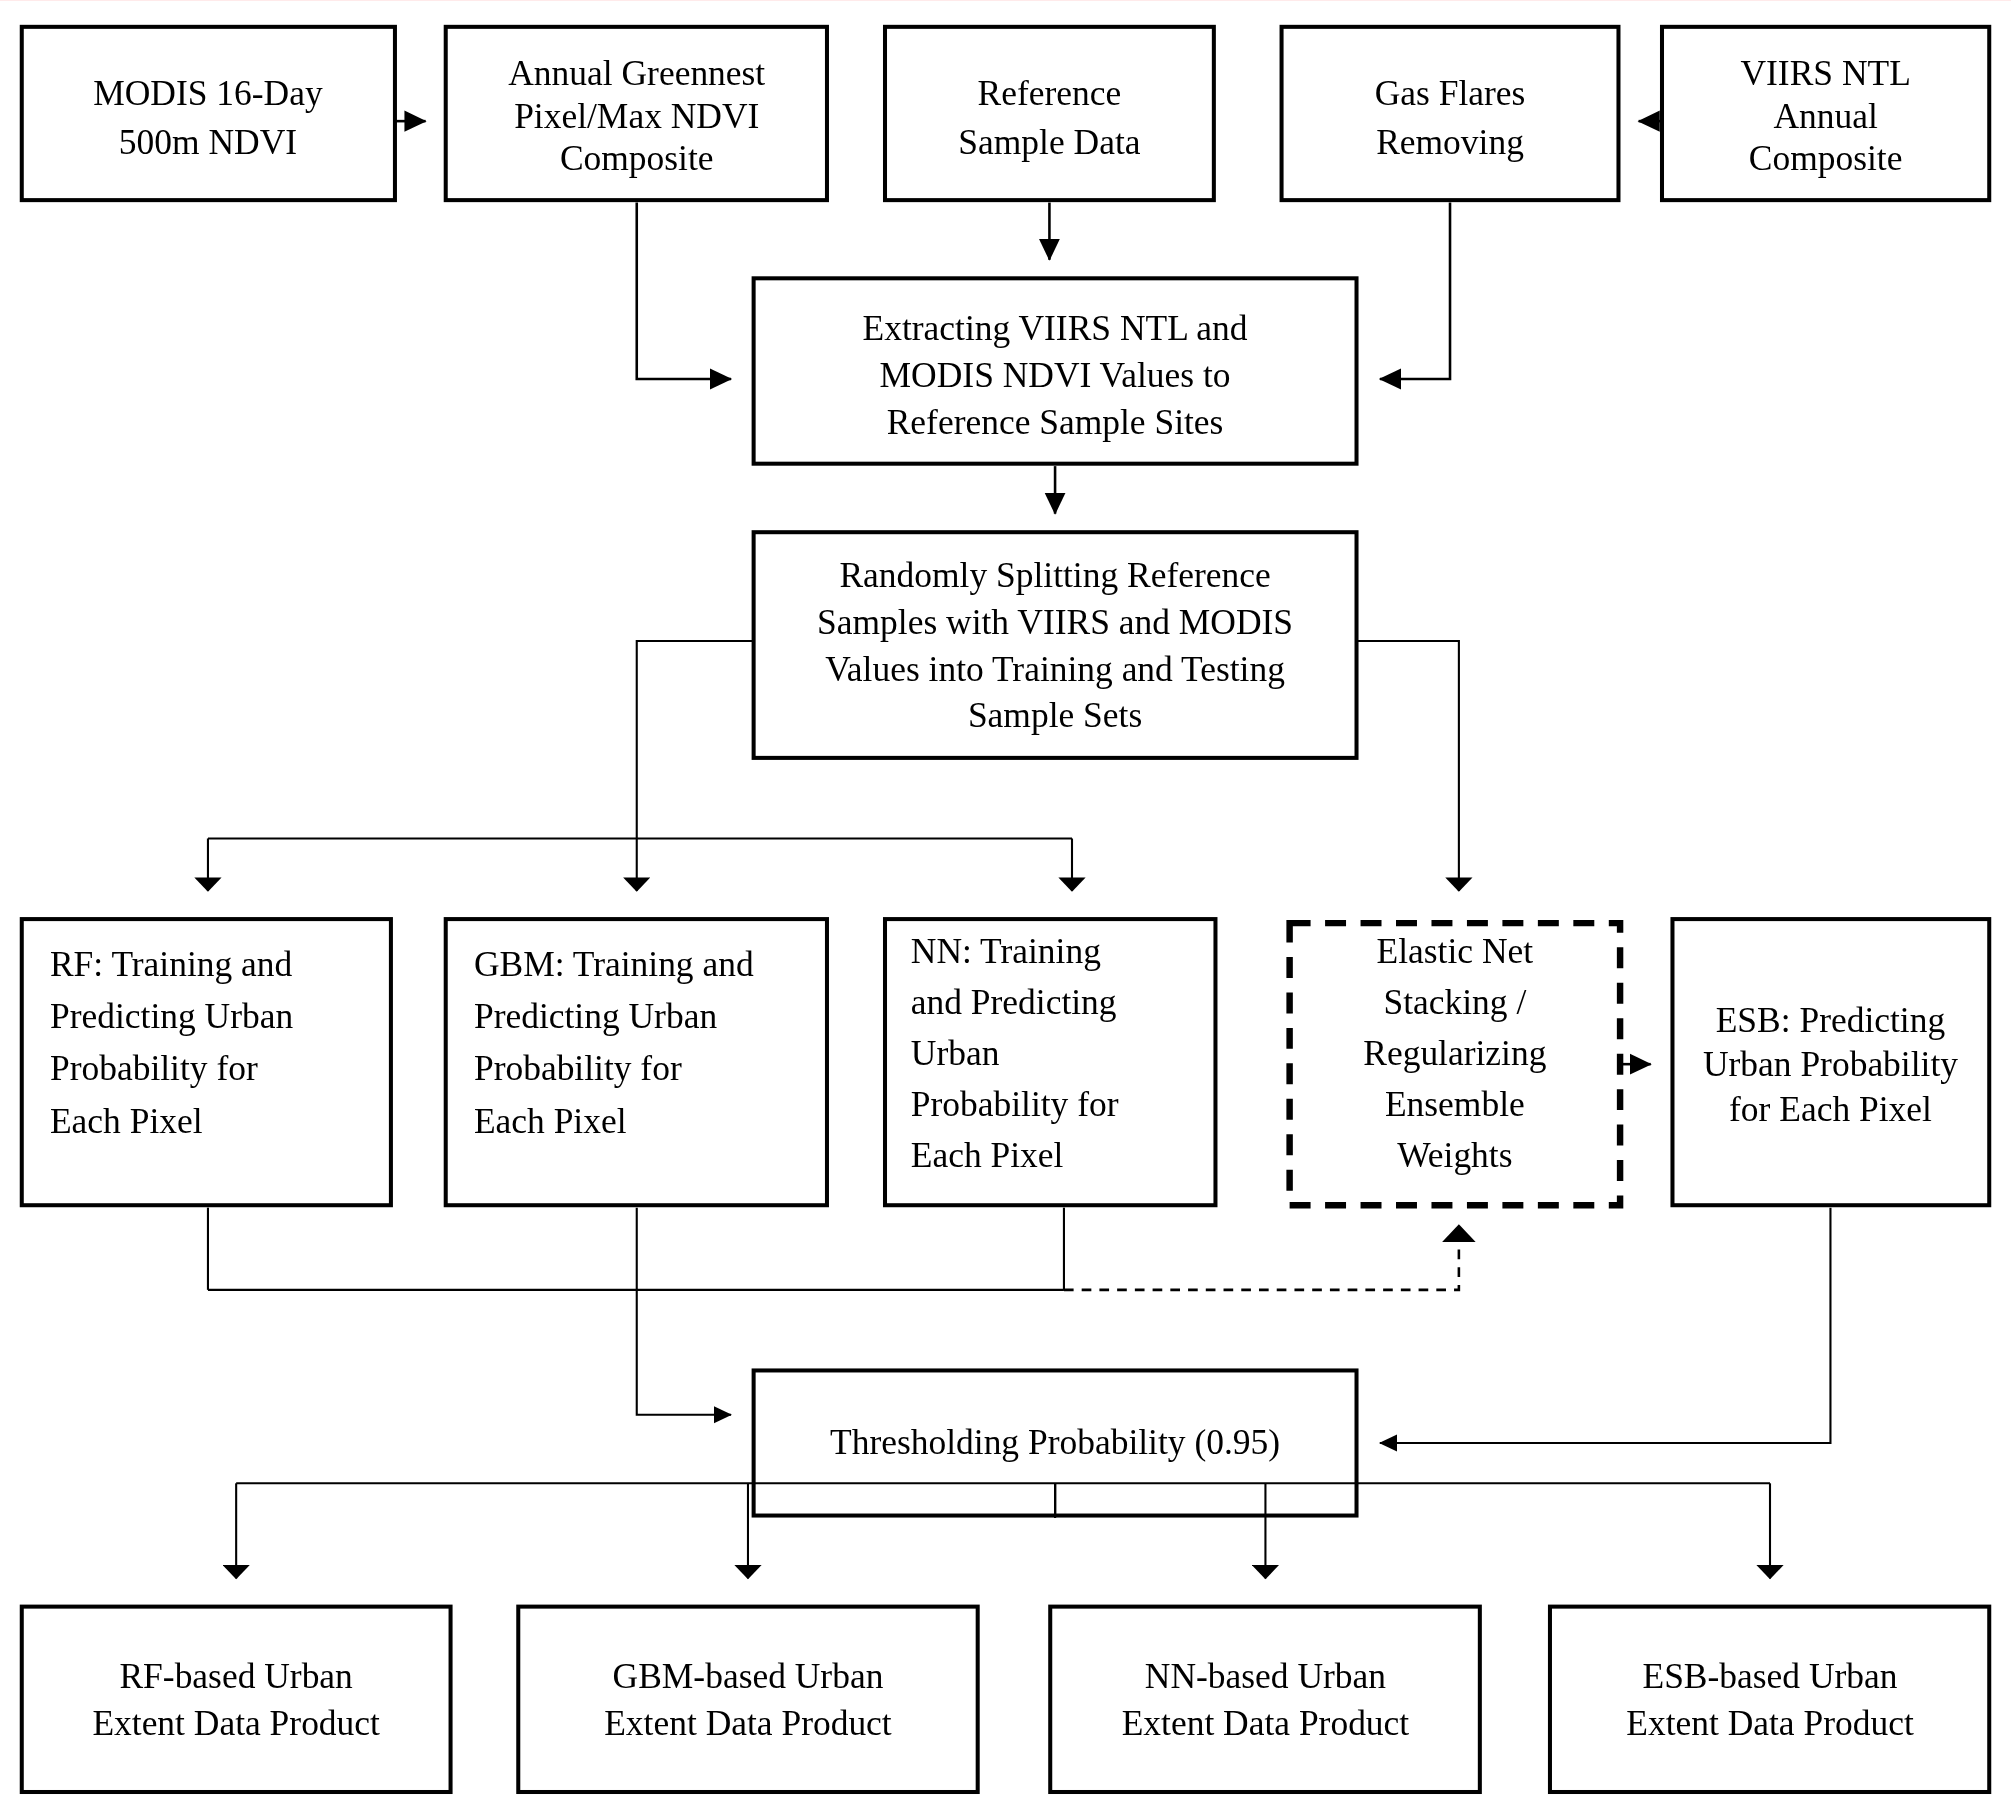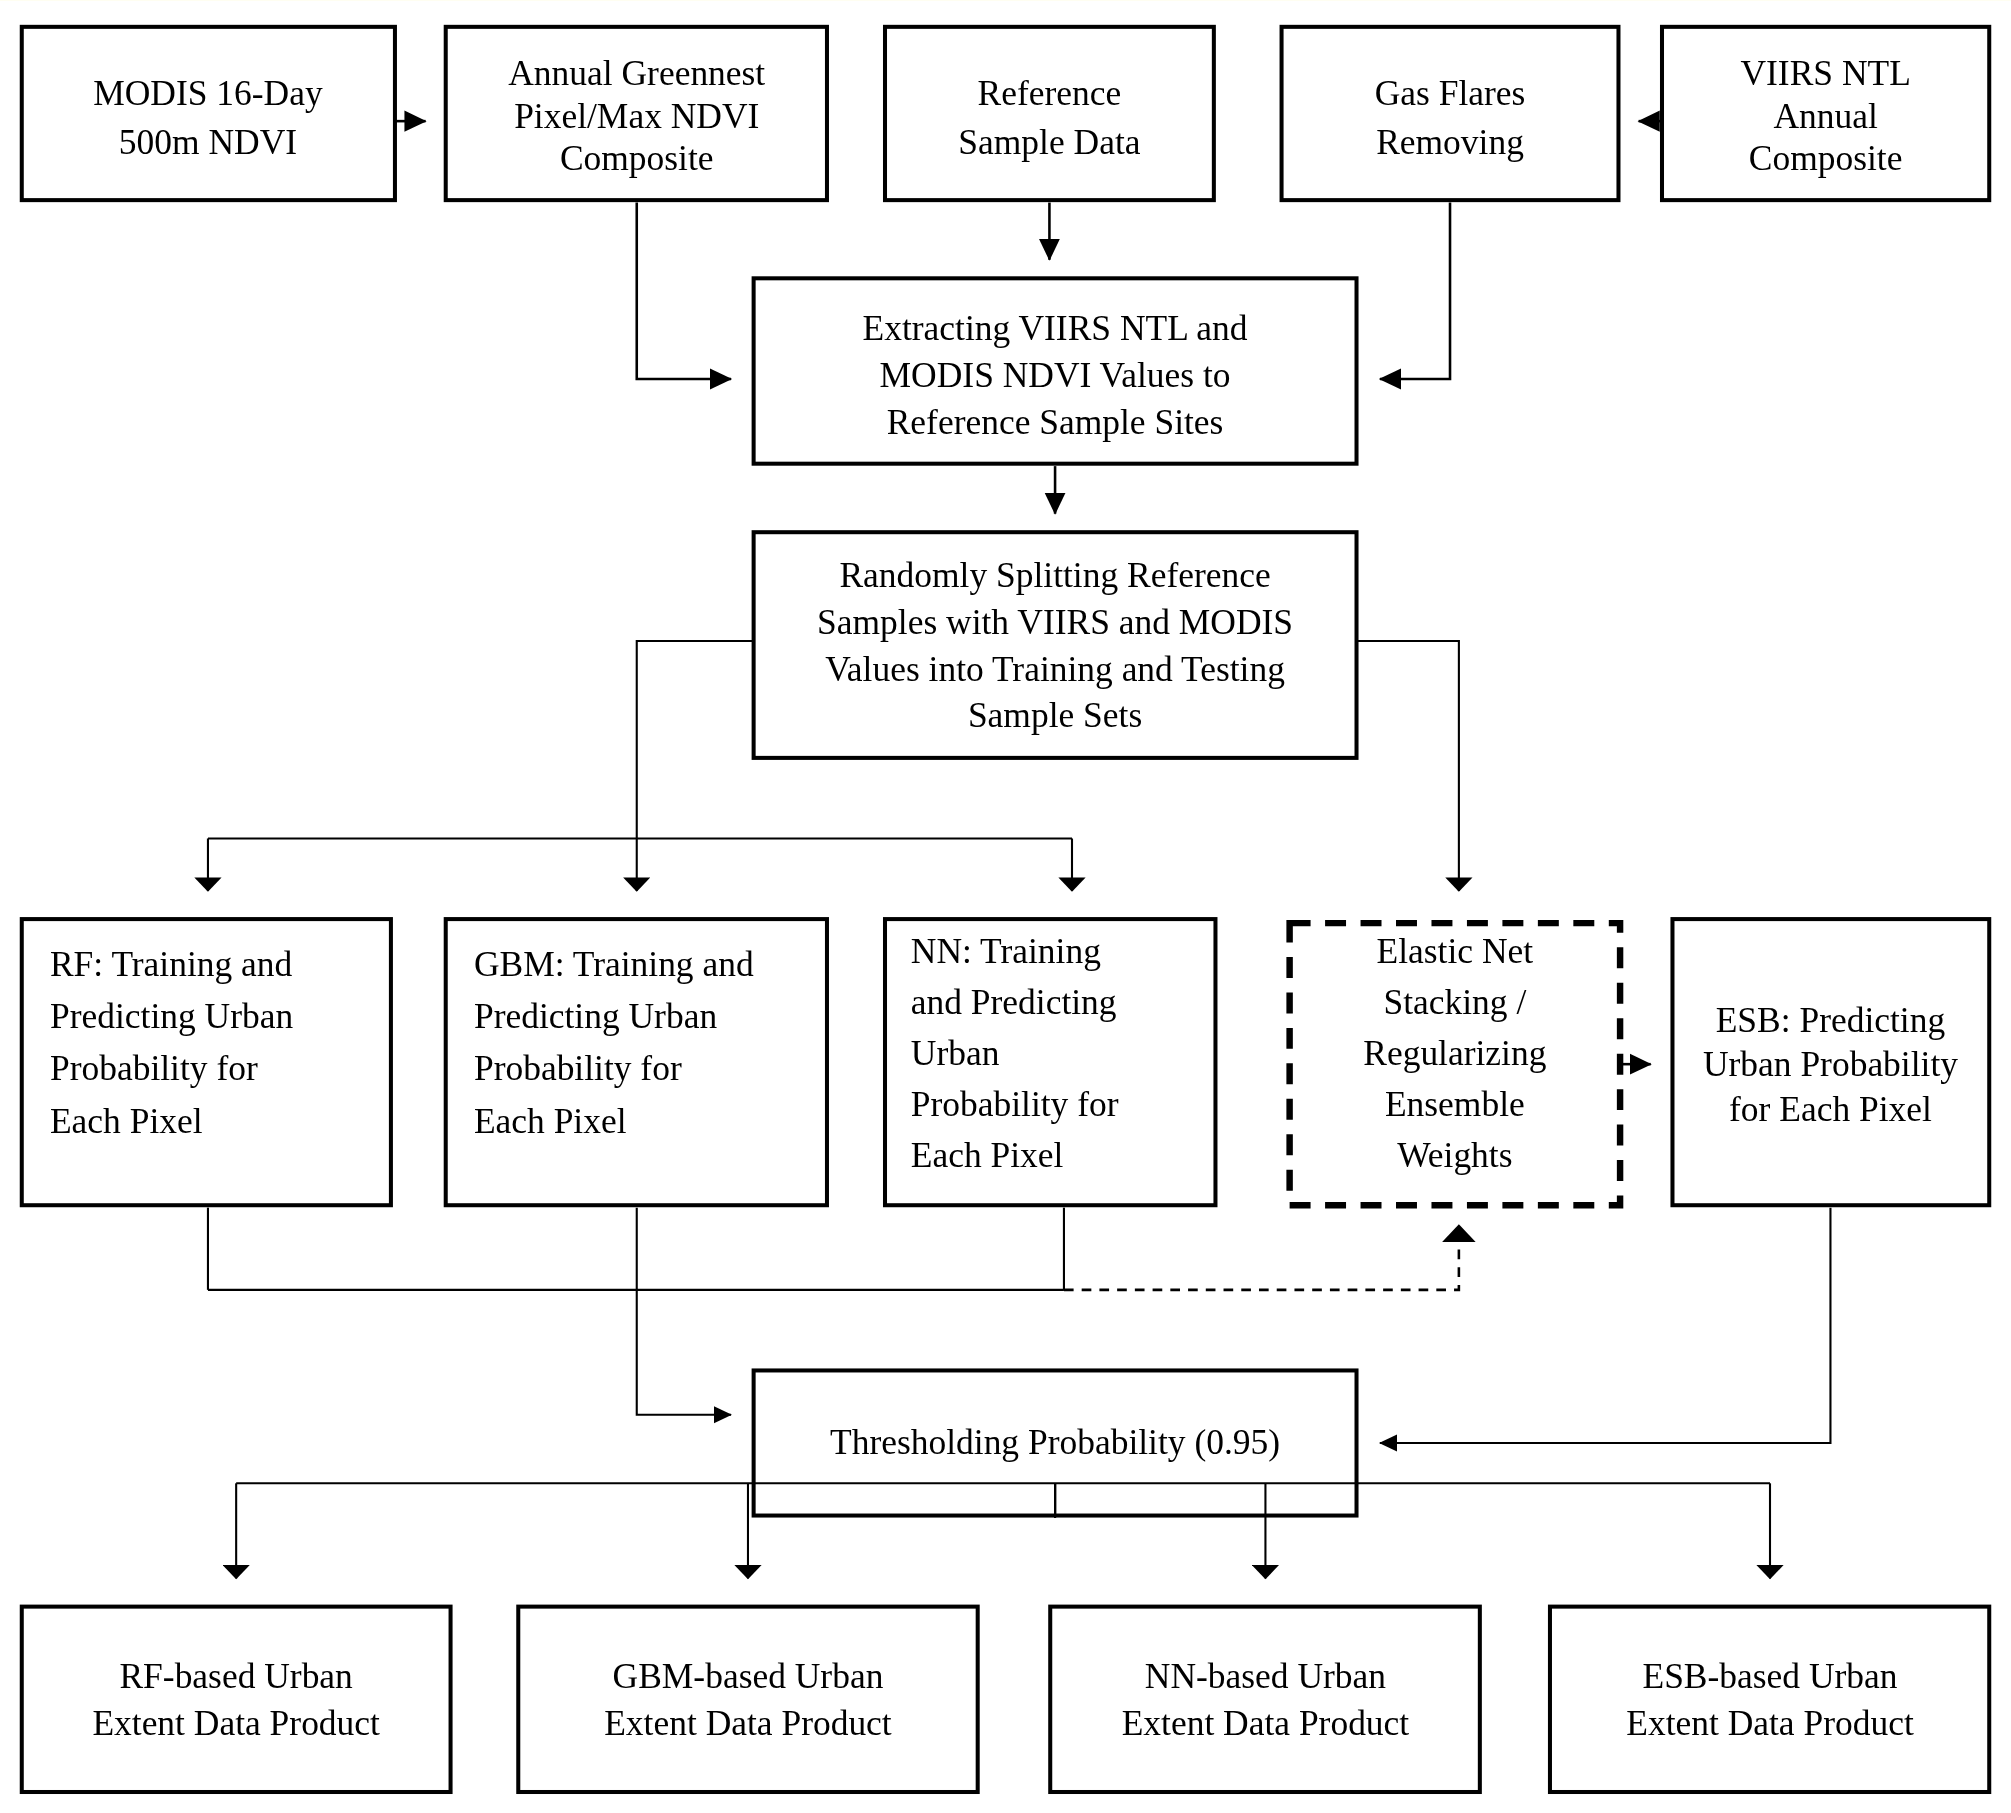--- a/index.html
+++ b/index.html
@@ -8,21 +8,21 @@
     padding: 0;
     background: #ffffff;
   }
   body {
     font-family: "Liberation Serif", "DejaVu Serif", serif;
   }
   #diagram-wrap {
     position: relative;
     width: 2011px;
     height: 1814px;
-    background: #fef9c3;
+    background: #fca5a5;
     overflow: hidden;
   }
   svg#flowchart {
     display: block;
     width: 2011px;
     height: 1814px;
   }
   .nodebox {
     fill: #ffffff;
     stroke: #000000;

